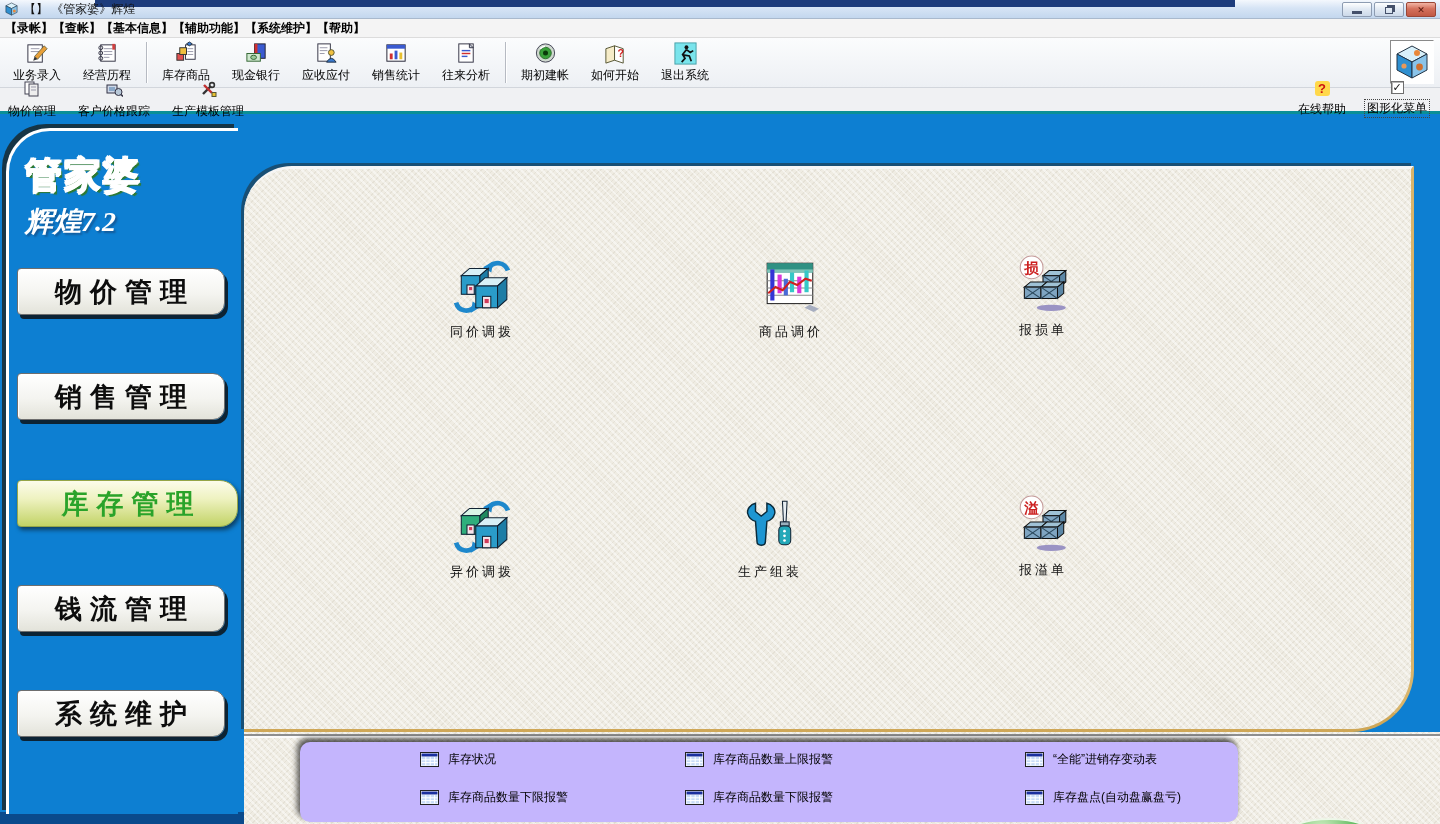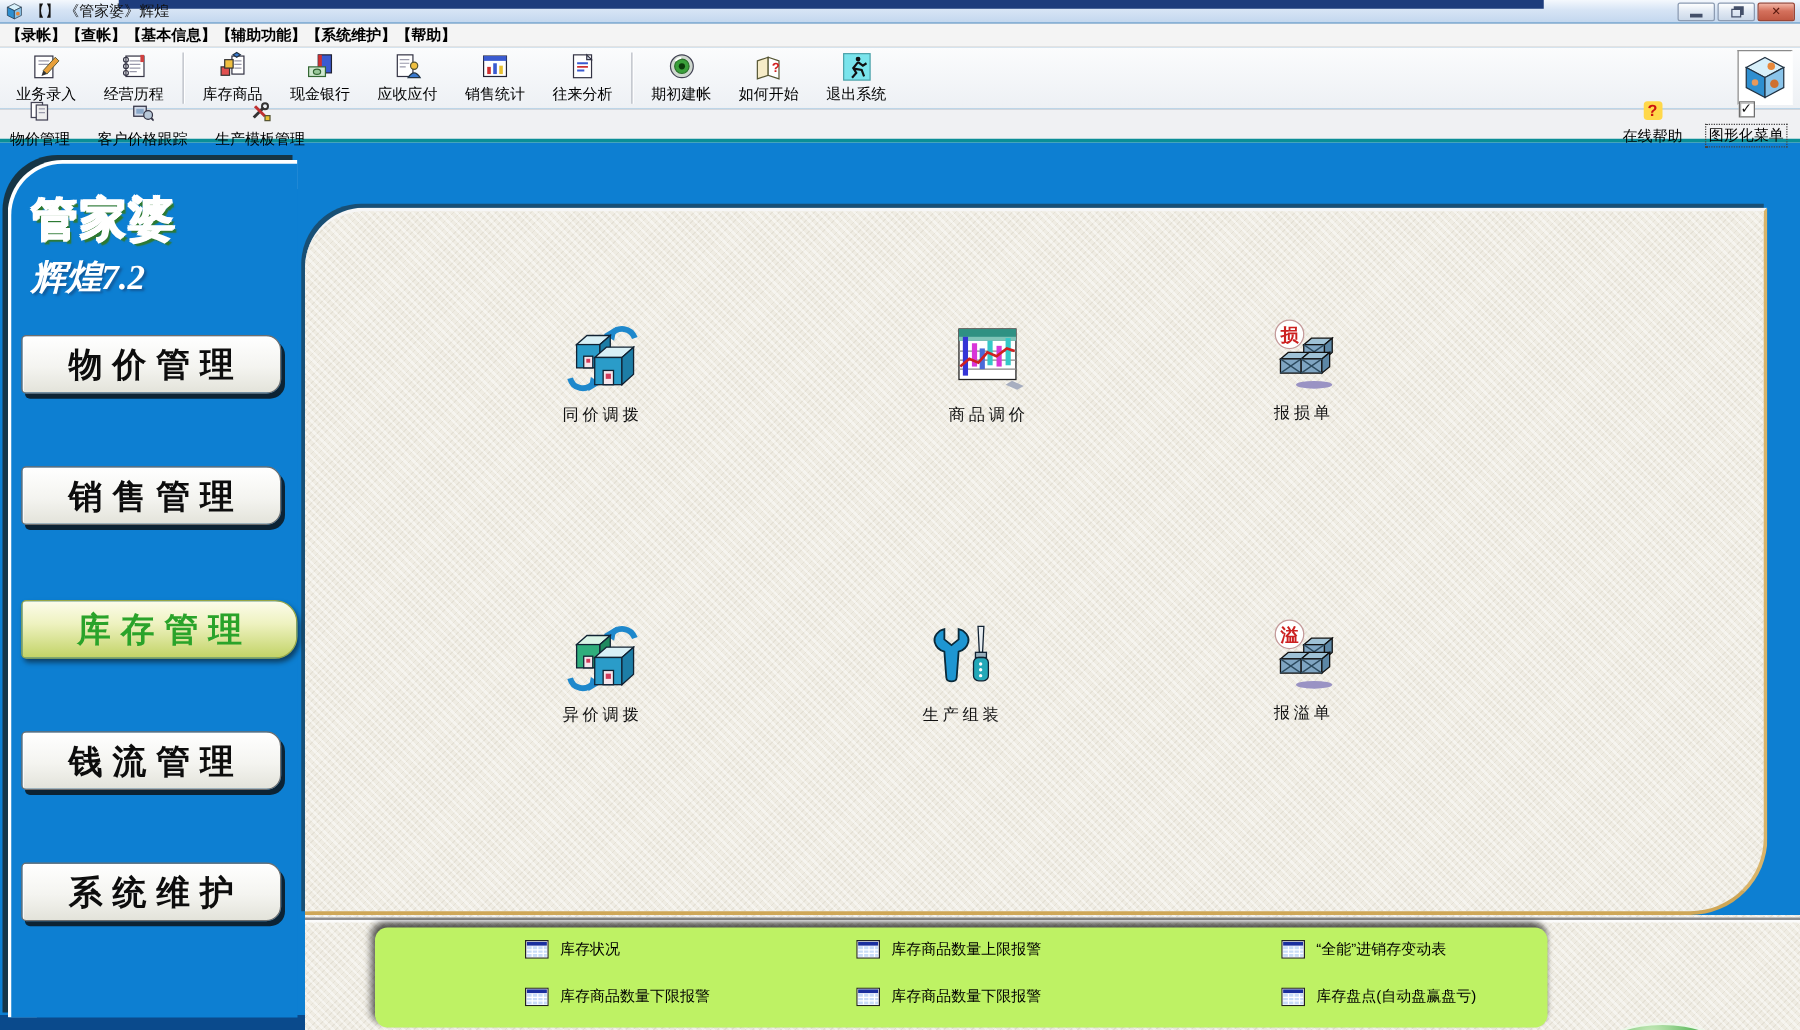--- a/index.html
+++ b/index.html
@@ -86,21 +86,21 @@
       repeating-linear-gradient(-45deg, rgba(205,199,184,.30) 0 1px, rgba(0,0,0,0) 1px 4px);
     border-top-left-radius:48px; border-bottom-right-radius:62px;
     border-top:3px solid #f6f6f6; border-right:3px solid #d9b46a; border-bottom:3px solid #cfa757;
     box-shadow:-3px -3px 0 rgba(35,40,40,.55); z-index:4; }
 
   .module { position:absolute; width:150px; text-align:center; cursor:pointer; }
   .module .mod-label { margin-top:5px; font-size:13px; letter-spacing:3px; color:#111; }
 
   .groove { position:absolute; left:244px; right:0; top:620px; height:4px; background:#fbfbfb; border-top:2px solid #8e8e8e; z-index:4; }
 
-  .reports-panel { position:absolute; left:300px; top:628px; width:938px; height:80px; background:#bef264;
+  .reports-panel { position:absolute; left:300px; top:628px; width:938px; height:80px; background:#c4b5fd;
     border-radius:10px; box-shadow:-4px -4px 5px rgba(0,0,0,.45), 0 -3px 4px rgba(0,0,0,.35); z-index:6; }
   .report { position:absolute; display:flex; align-items:center; gap:9px; font-size:12px; cursor:pointer; white-space:nowrap; }
 
   .bottom-strip-dark { position:absolute; left:0; top:698px; width:244px; height:12px; background:#0a4a8c; }
   .bottom-line { position:absolute; left:244px; right:0; top:707px; height:3px; background:#5a96d6; }
   .green-ellipse { position:absolute; left:1282px; top:704px; width:96px; height:40px; border-radius:50%;
     background:radial-gradient(circle at 40% 28%, #d2efc4, #5cb85c 60%, #2e8f3e); border:2px solid #edf7e8; z-index:7; }
 
   .texture-strip { position:absolute; left:244px; right:0; top:618px; bottom:0;
     background-color:#efece3;

